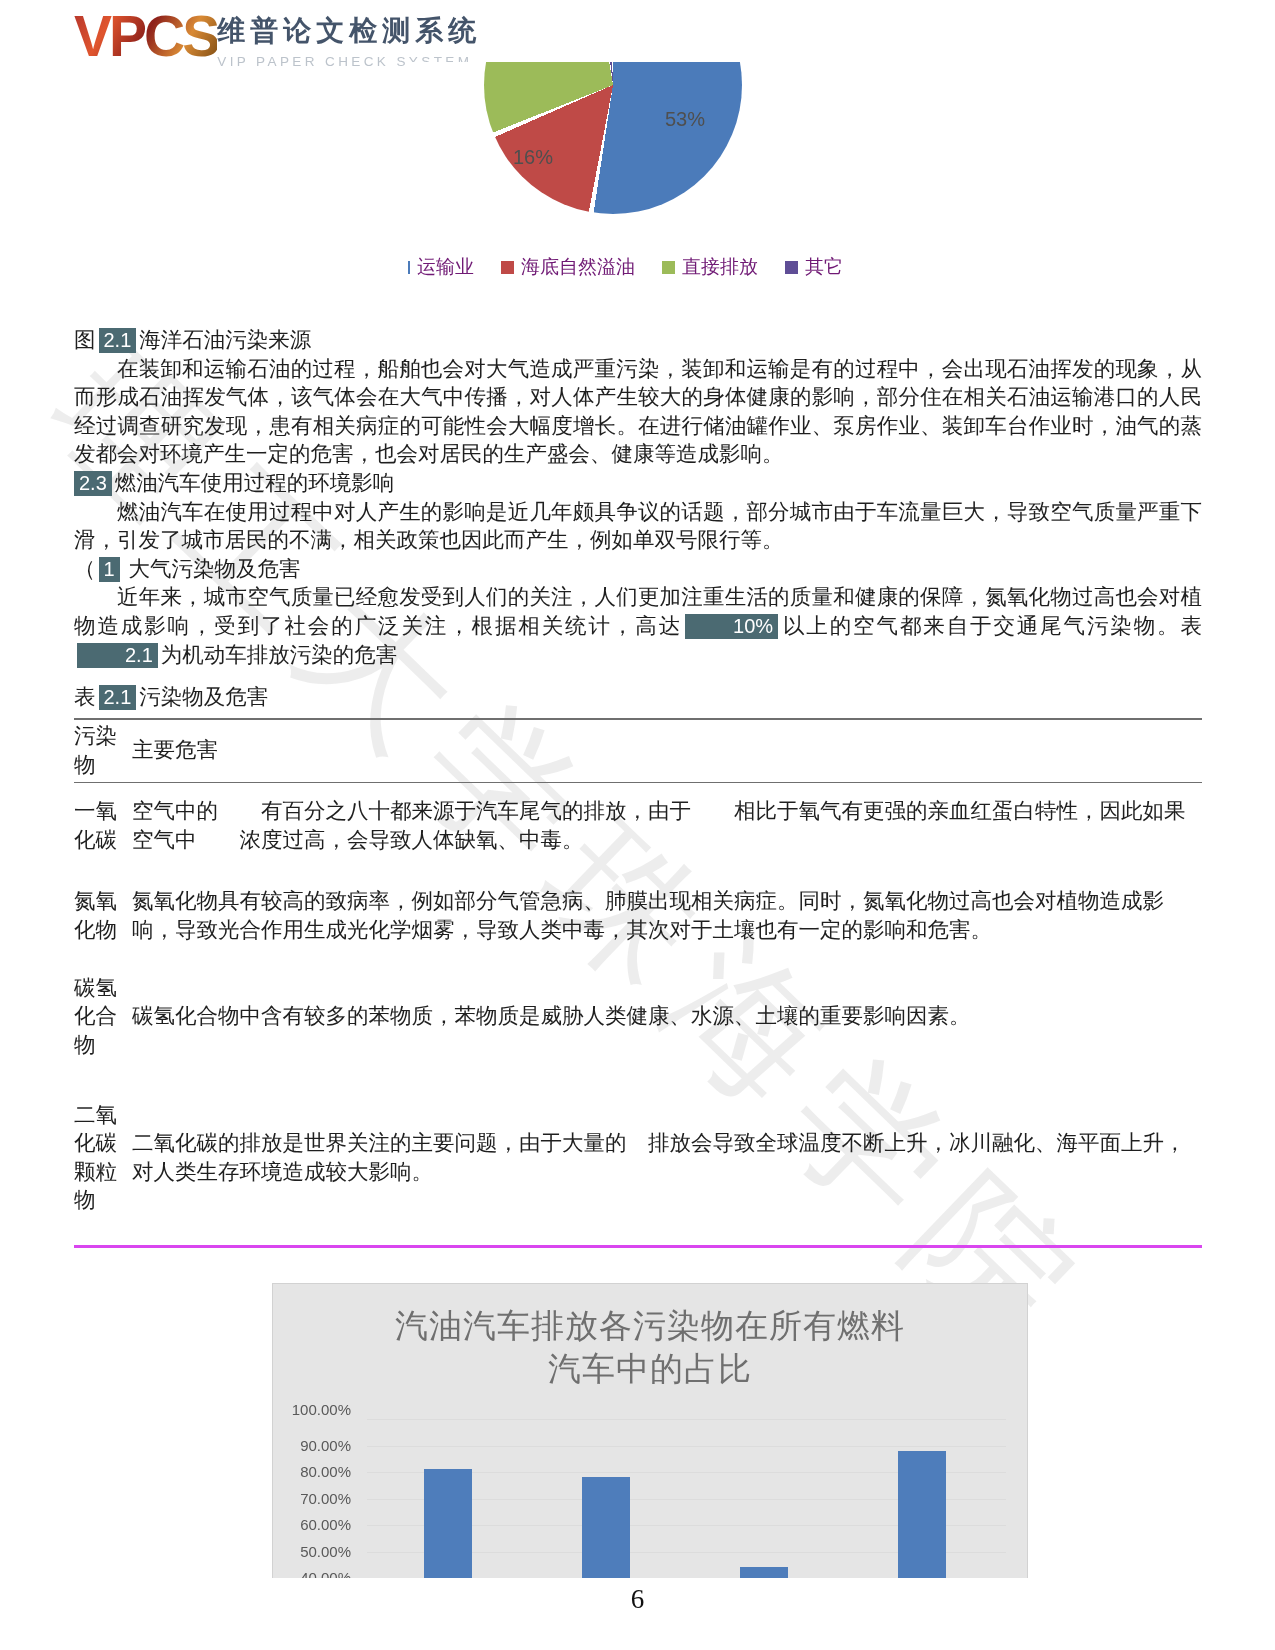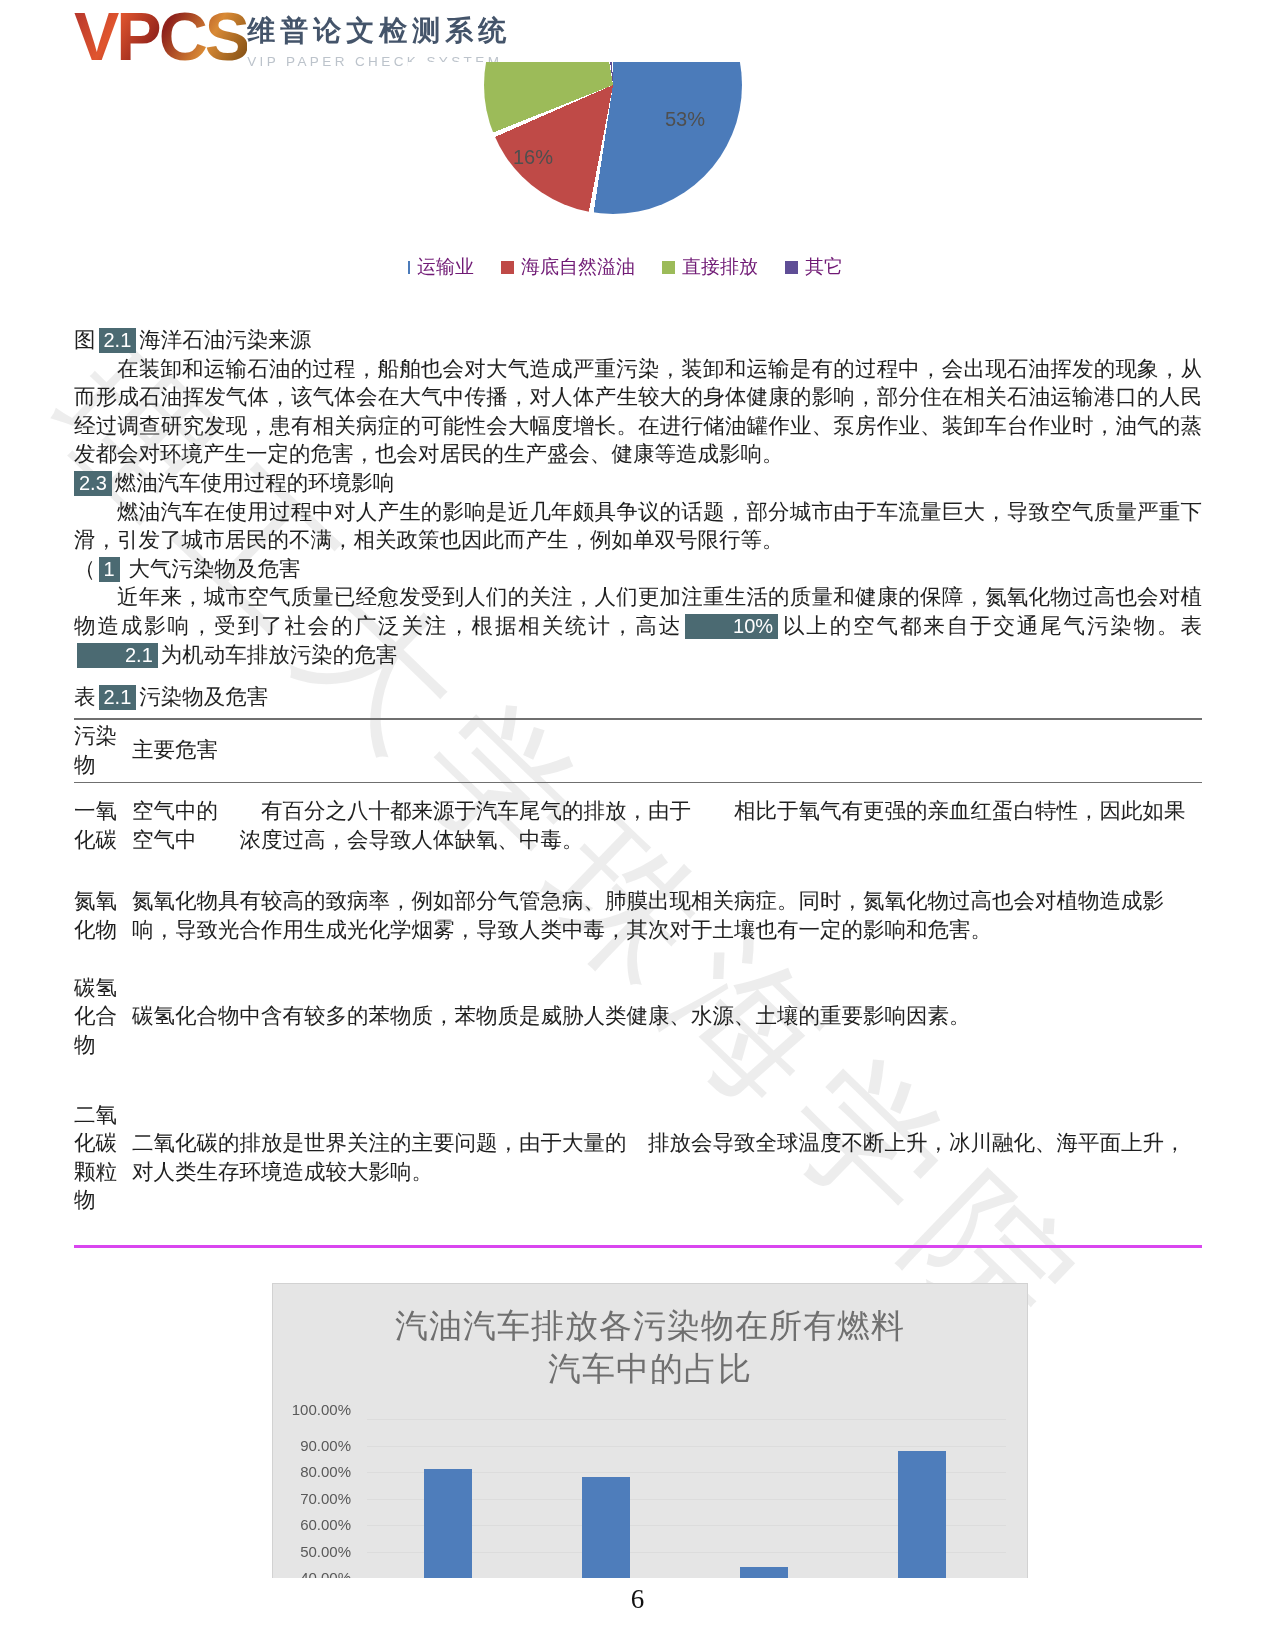--- a/index.html
+++ b/index.html
@@ -5,21 +5,21 @@
   html,body{margin:0;padding:0;background:#ffffff;}
   .page{position:relative;width:1275px;height:1650px;background:#fff;overflow:hidden;
         font-family:"Liberation Sans",sans-serif;color:#1f1f1f;}
   
   .watermark{position:absolute;left:150px;top:310px;z-index:0;white-space:nowrap;
              font-size:148px;letter-spacing:22px;color:rgba(110,110,110,0.12);
              transform:rotate(44deg);transform-origin:0 0;pointer-events:none;}
   .content{position:relative;z-index:1;}
   
   .logo{position:absolute;left:74px;top:6px;display:flex;align-items:flex-start;}
-  .logo-acronym{font-size:68px;font-weight:900;letter-spacing:-3px;line-height:60px;
+  .logo-acronym{font-size:57px;font-weight:900;letter-spacing:-3px;line-height:60px;
     background:linear-gradient(120deg,#b3342c 0%,#e0552e 25%,#8e211b 50%,#d98a35 75%,#7a4a12 100%);
     -webkit-background-clip:text;background-clip:text;color:transparent;}
   .logo-text{padding-top:6px;}
   .logo-cn{font-size:28px;color:#44546a;letter-spacing:5px;font-weight:700;}
   .logo-en{font-size:13.5px;color:#bcc3cb;letter-spacing:3.4px;margin-top:4px;}
   
   .pie-wrap{position:absolute;left:408px;top:62px;width:560px;height:232px;overflow:hidden;background:#fff;}
   .pie{position:absolute;left:76px;top:-106px;width:258px;height:258px;border-radius:50%;}
   .pie-label{position:absolute;font-size:20px;color:#4f4f4f;}
   .pl-53{left:257px;top:26px;margin-top:20px;}

